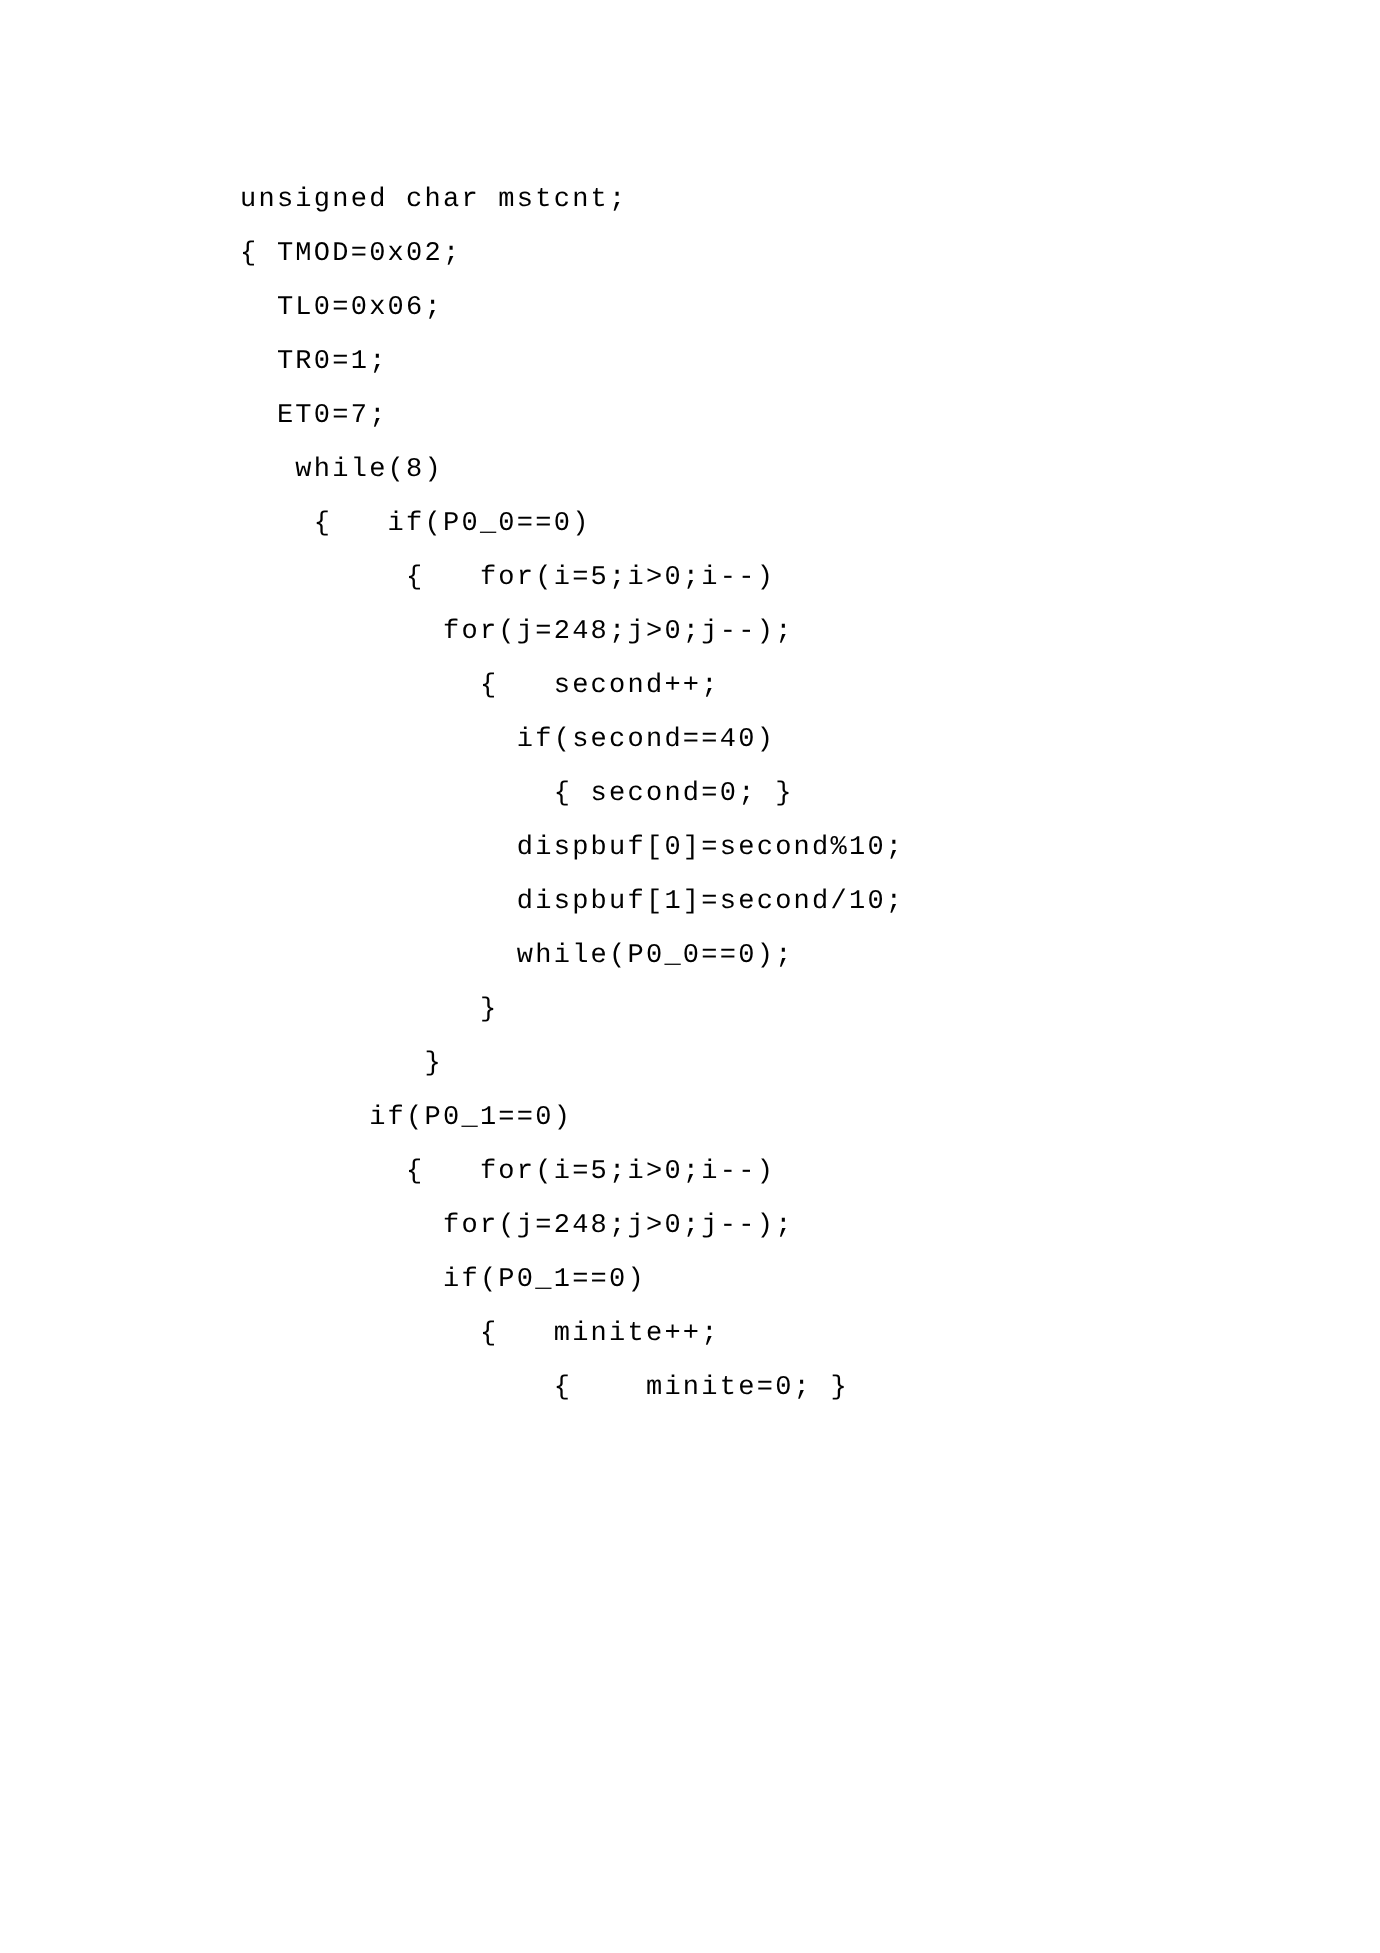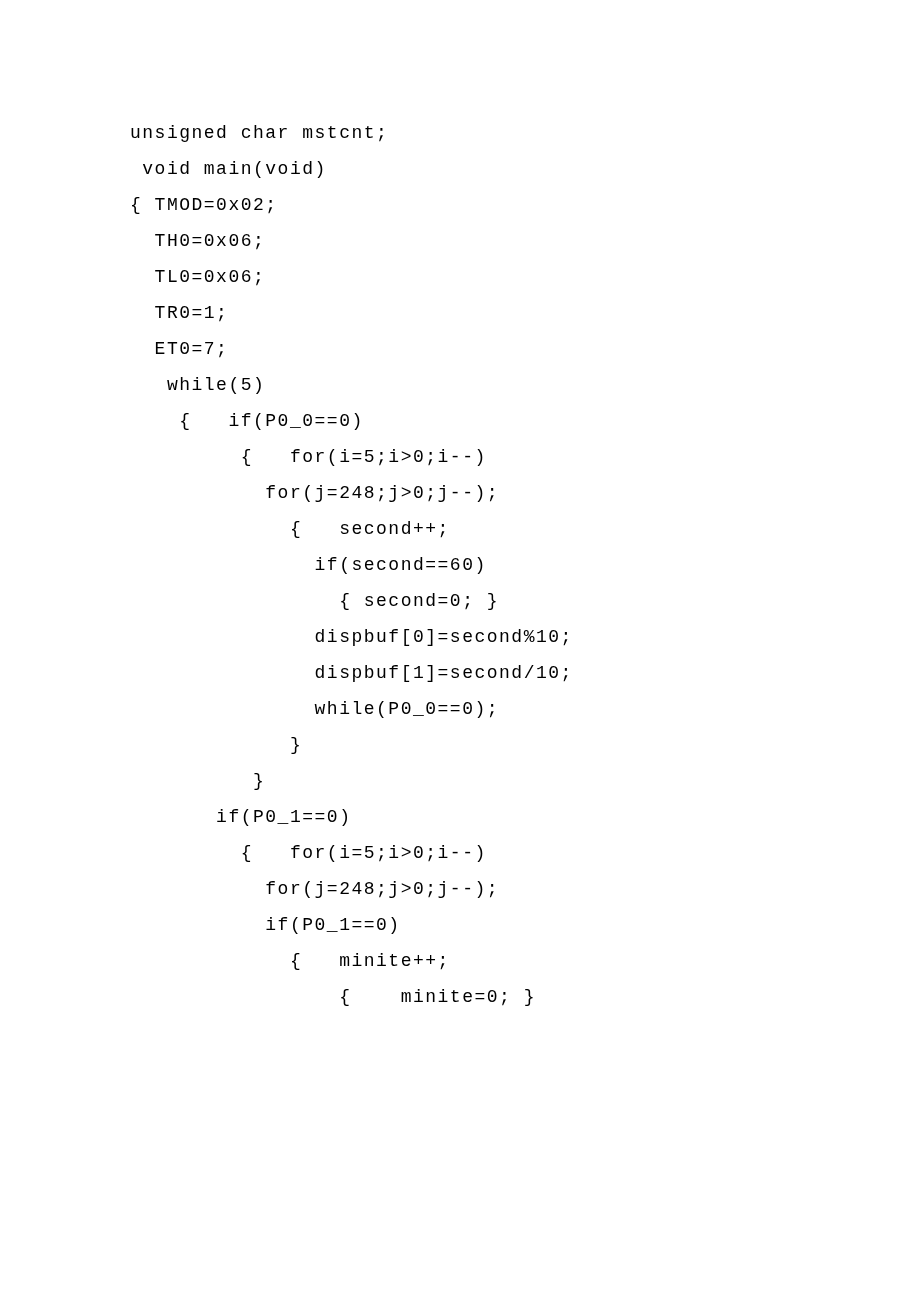--- a/index.html
+++ b/index.html
@@ -11,39 +11,38 @@
       font-size: 18px;
       color: #000000;
       letter-spacing: 1.5px;
     }
     .page {
       padding: 115px 130px 80px 130px;
       line-height: 2.0;
     }
     .line {
       white-space: pre;
+      margin-left: 30px;
     }
   </style>
 </head>
 <body>
 
 <div class="page">
   <div class="line">unsigned char mstcnt;</div>
-  <div class="line"> void main(void)</div>
   <div class="line">{ TMOD=0x02;</div>
-  <div class="line">  TH0=0x06;</div>
   <div class="line">  TL0=0x06;</div>
   <div class="line">  TR0=1;</div>
   <div class="line">  ET0=7;</div>
-  <div class="line">   while(5)</div>
+  <div class="line">   while(8)</div>
   <div class="line">    {   if(P0_0==0)</div>
   <div class="line">         {   for(i=5;i&gt;0;i--)</div>
   <div class="line">           for(j=248;j&gt;0;j--);</div>
   <div class="line">             {   second++;</div>
-  <div class="line">               if(second==60)</div>
+  <div class="line">               if(second==40)</div>
   <div class="line">                 { second=0; }</div>
   <div class="line">               dispbuf[0]=second%10;</div>
   <div class="line">               dispbuf[1]=second/10;</div>
   <div class="line">               while(P0_0==0);</div>
   <div class="line">             }</div>
   <div class="line">          }</div>
   <div class="line">       if(P0_1==0)</div>
   <div class="line">         {   for(i=5;i&gt;0;i--)</div>
   <div class="line">           for(j=248;j&gt;0;j--);</div>
   <div class="line">           if(P0_1==0)</div>

